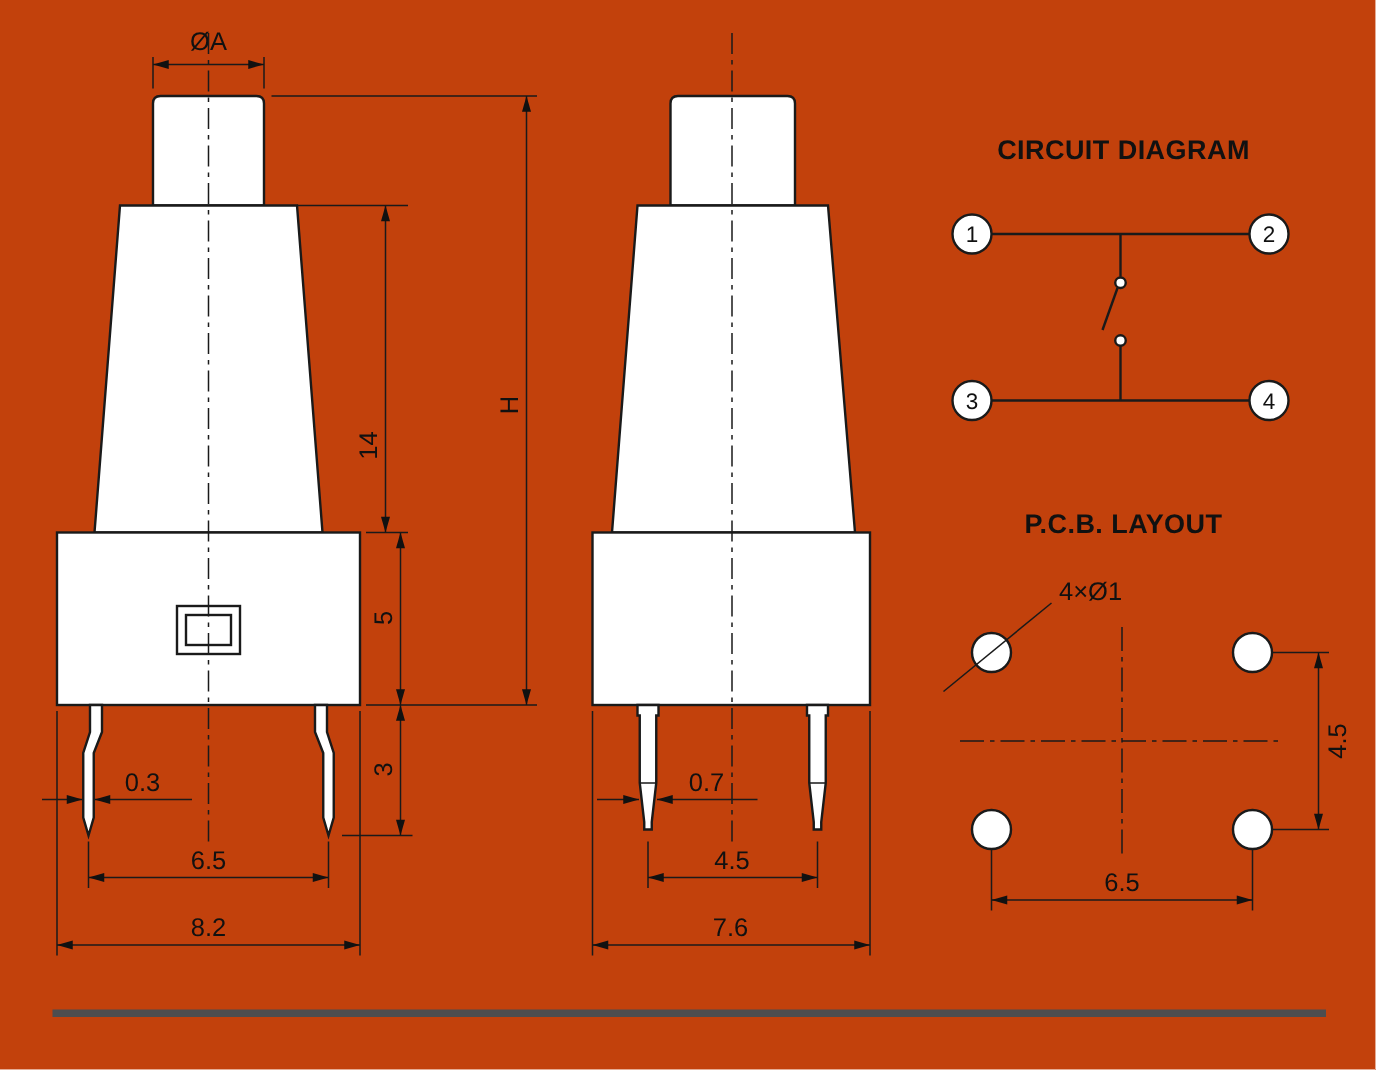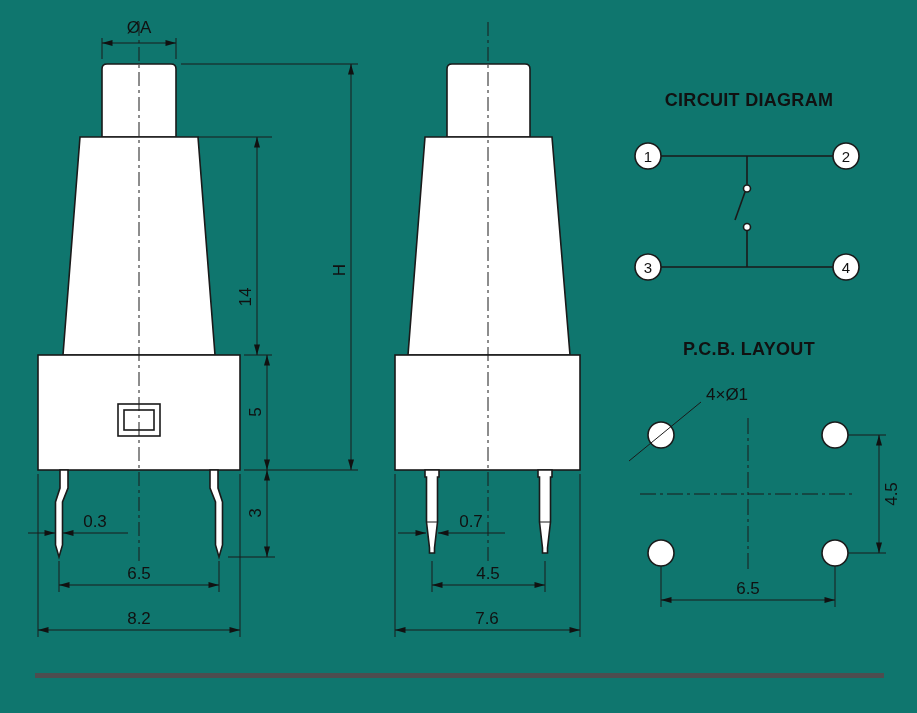--- a/index.html
+++ b/index.html
@@ -1,16 +1,16 @@
 <!DOCTYPE html>
 <html><head>
 <meta charset="utf-8">
 <style>
   html,body { margin:0; padding:0; background:#ffffff; }
-  .canvas { width:917px; height:713px; position:relative; background:#0f766e; overflow:hidden; }
+  .canvas { width:917px; height:713px; position:relative; background:#c2410c; overflow:hidden; }
   svg text { font-family:"Liberation Sans", sans-serif; fill:#111; }
   .dt { font-size:17px; }
   .tt { font-size:18px; font-weight:bold; letter-spacing:.3px; }
   .cn { font-size:15px; }
   .ol { fill:#fff; stroke:#1a1a1a; stroke-width:1.6; stroke-linejoin:miter; }
   .ln { fill:none; stroke:#1a1a1a; stroke-width:1.6; }
   .dim { fill:none; stroke:#1a1a1a; stroke-width:1; }
   .cl { fill:none; stroke:#1a1a1a; stroke-width:1; stroke-dasharray:14 4 3 4; }
   .cl2 { fill:none; stroke:#1a1a1a; stroke-width:1; stroke-dasharray:16 4 3 4; }
 </style>

